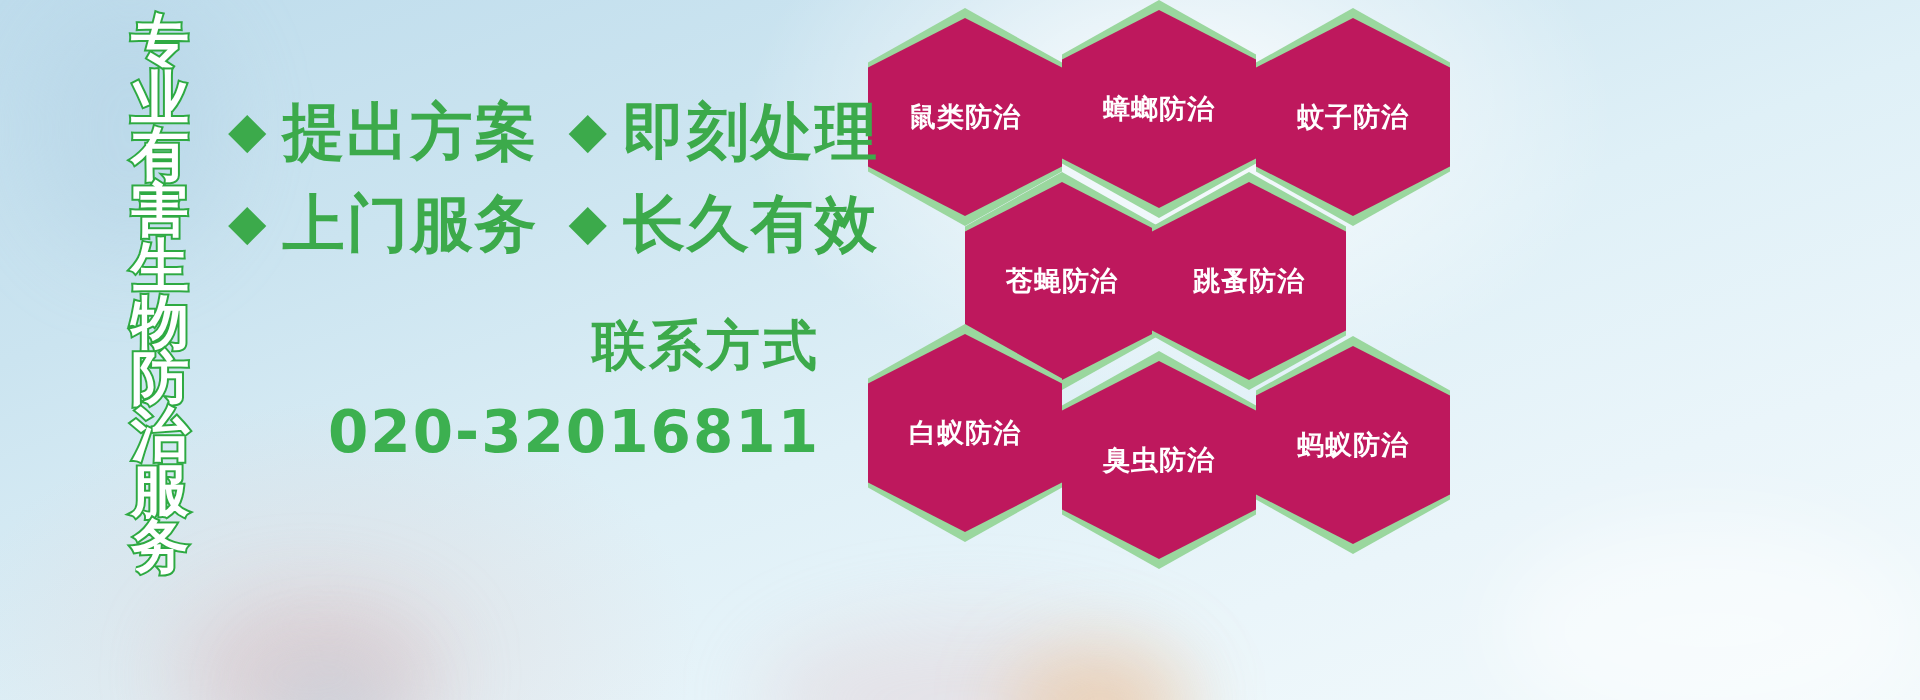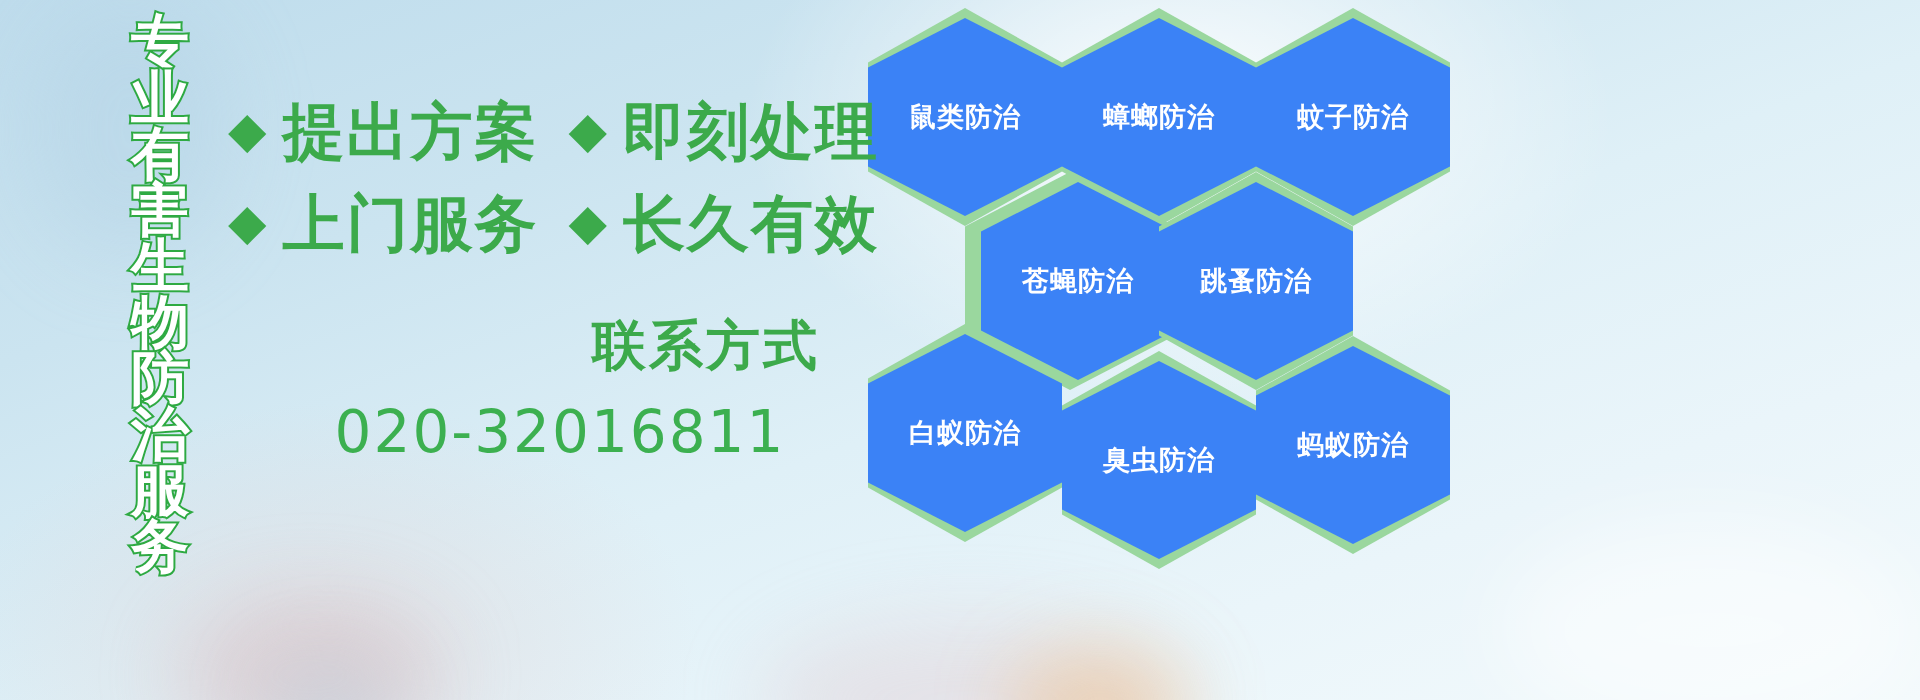--- a/index.html
+++ b/index.html
@@ -59,50 +59,51 @@
   .feature-row .ftext{margin-right:4px;}
 
   
   #contact{position:absolute;left:300px;top:312px;width:520px;z-index:6;text-align:center;}
   #contact .contact-title{
     color:#3caa4b;font-size:54px;font-weight:700;letter-spacing:3px;line-height:1.25;
     margin:0 0 14px 0;
     text-align:right;
   }
   #contact .phone{
-    color:#3cb050;font-size:58px;font-weight:400;letter-spacing:2px;line-height:1.32;
+    color:#3cb050;font-size:58px;font-weight:700;letter-spacing:2px;line-height:1.32;
     font-family:"DejaVu Sans","Liberation Sans",sans-serif;
+    text-align:right;
   }
 
   
   #hex-cluster{position:absolute;left:860px;top:0px;width:600px;height:560px;z-index:5;}
   .hex{
     position:absolute;width:194px;height:218px;
     display:flex;align-items:center;justify-content:center;
     background:#9ad79e;
     clip-path:polygon(50% 0%,100% 25%,100% 75%,50% 100%,0% 75%,0% 25%);
     filter:drop-shadow(0 1px 1px rgba(120,150,120,.25));
   }
   .hex .inner{
     width:204px;height:198px;
-    background:#3b82f6;
+    background:#be185d;
     clip-path:polygon(50% 0%,100% 25%,100% 75%,50% 100%,0% 75%,0% 25%);
     display:flex;align-items:center;justify-content:center;
   }
   .hex .label{
     color:#ffffff;font-size:27px;font-weight:700;letter-spacing:1px;
     white-space:nowrap;line-height:1;
   }
   
   .hex.h1{left:8px;top:8px;}
-  .hex.h2{left:202px;top:8px;}
+  .hex.h2{left:202px;top:0;}
   .hex.h3{left:396px;top:8px;}
   
-  .hex.h4{left:105px;top:172px;padding-left:16px;}
-  .hex.h5{left:299px;top:172px;}
+  .hex.h4{left:105px;top:172px;}
+  .hex.h5{left:292px;top:172px;}
   
   .hex.h6{left:8px;top:324px;}
   .hex.h7{left:202px;top:351px;}
   .hex.h8{left:396px;top:336px;}
 </style>
 </head>
 <body>
 
 <div id="banner">
 

